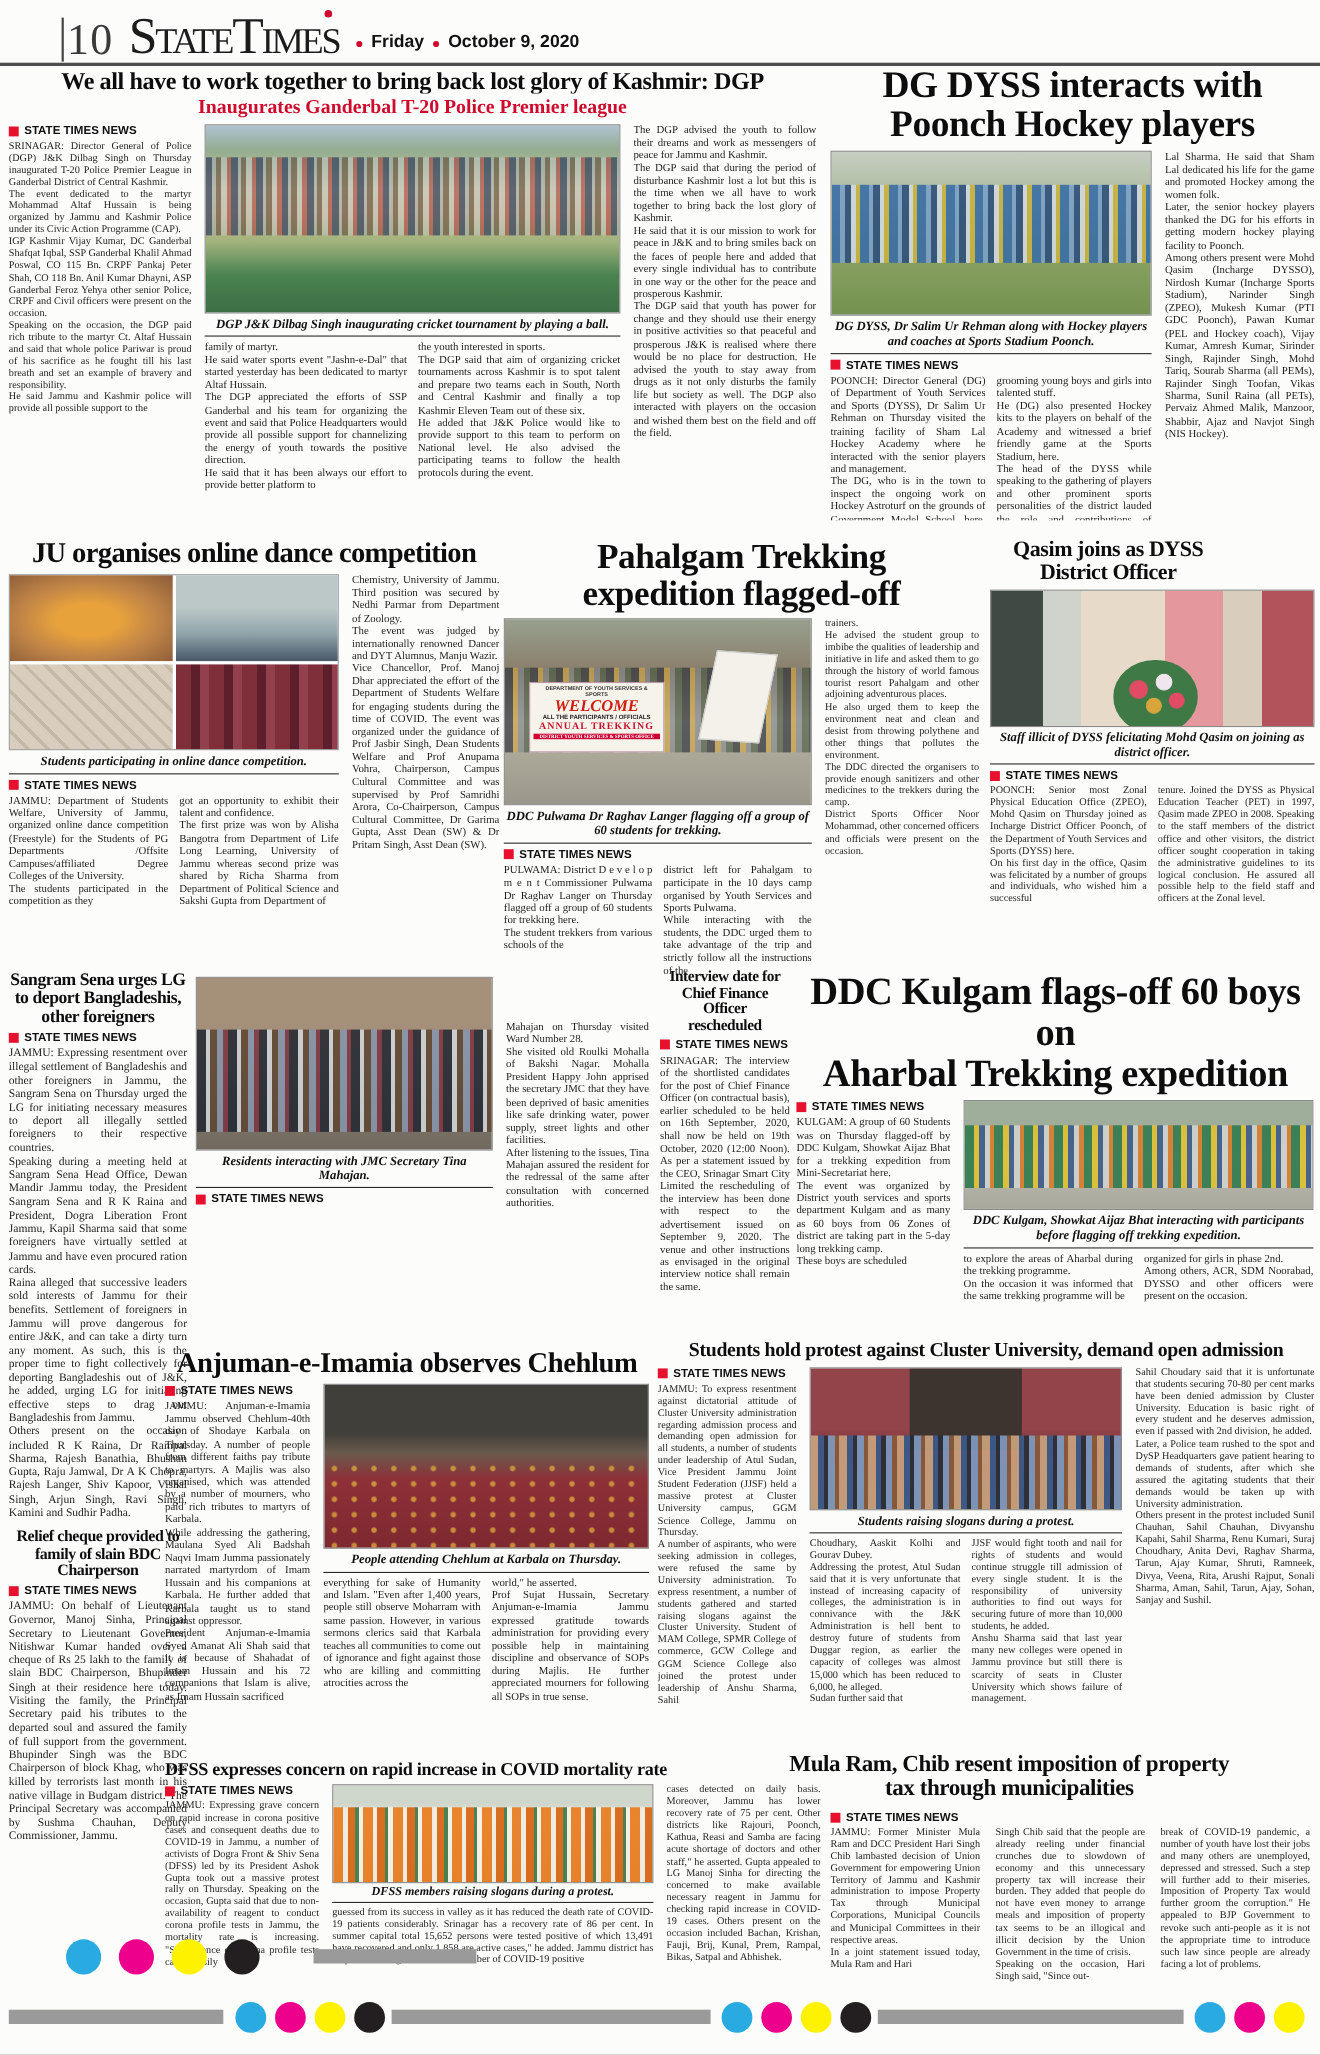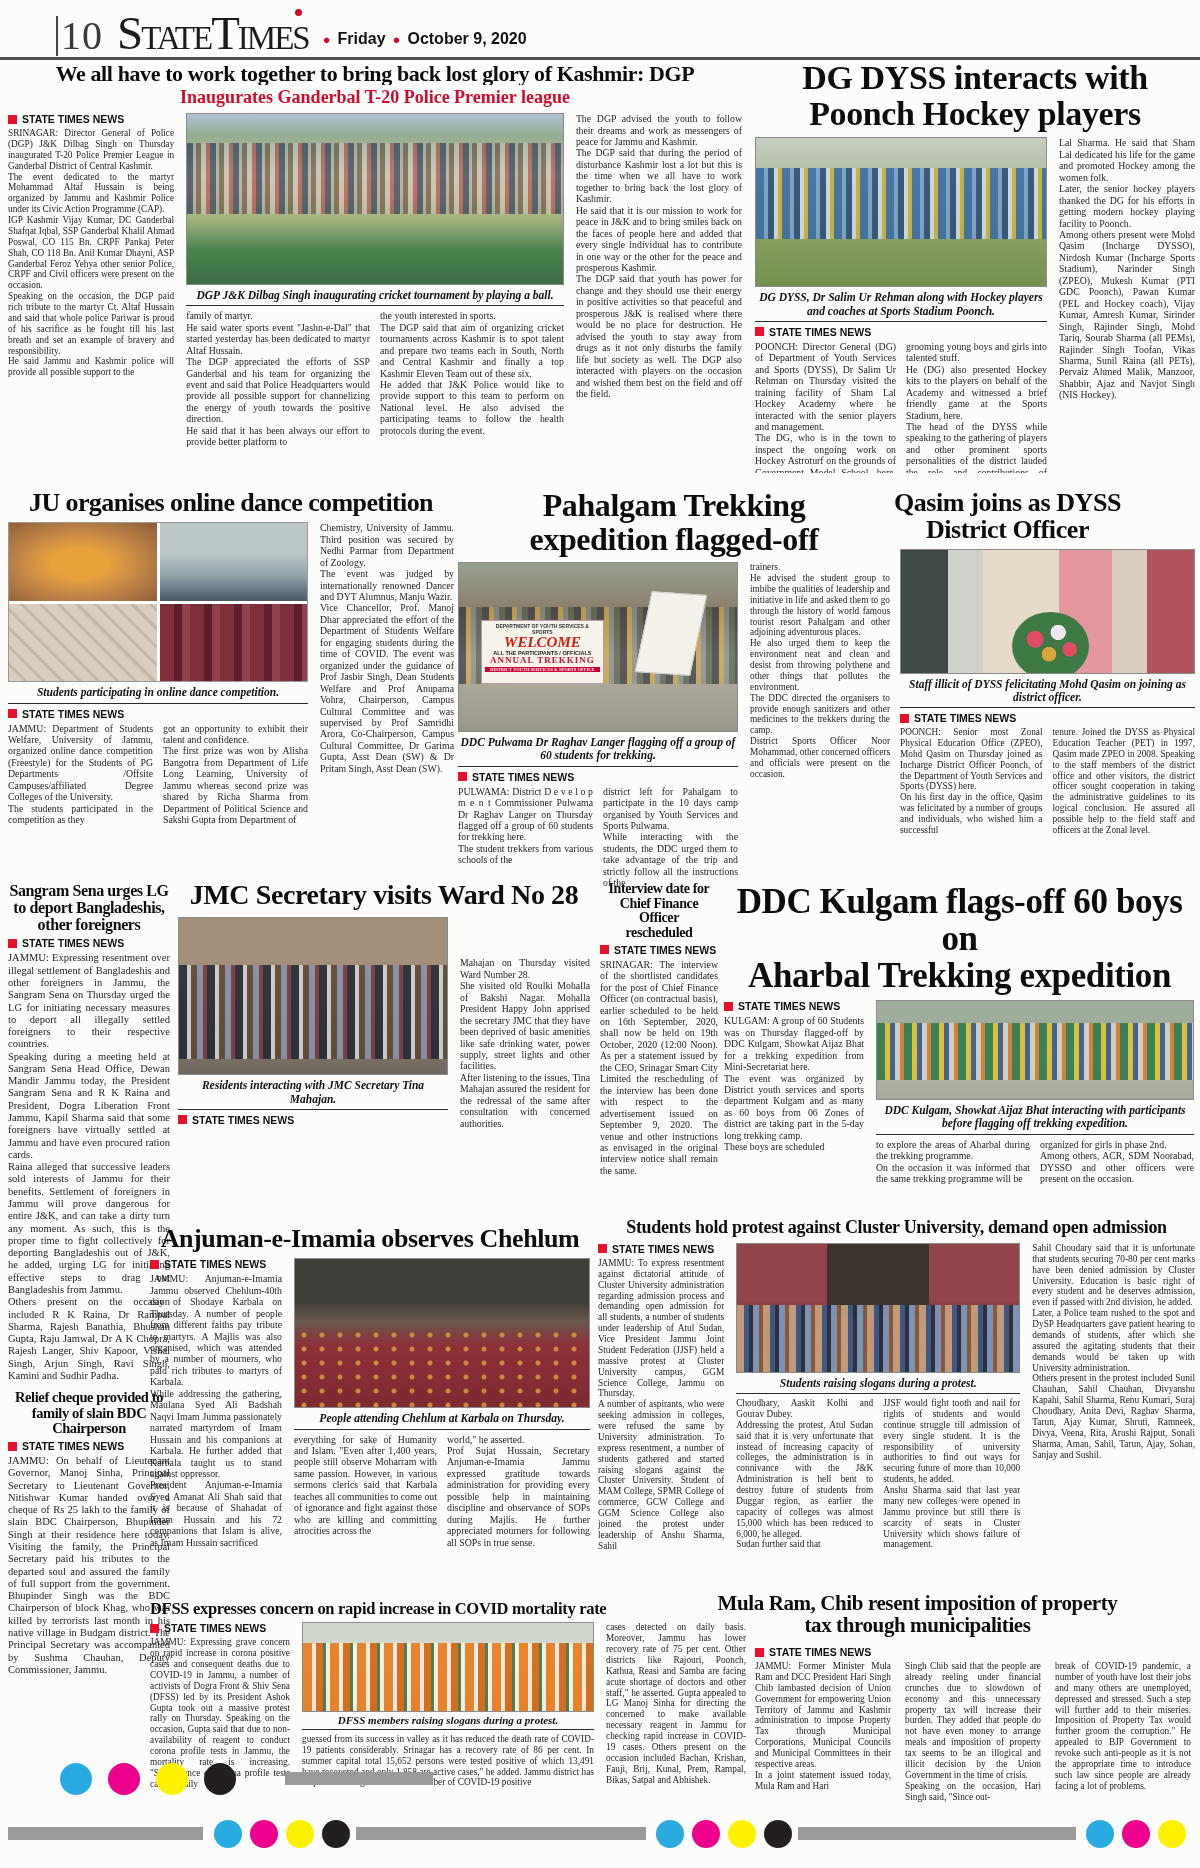--- a/index.html
+++ b/index.html
@@ -239,21 +239,21 @@
         <div class="bt bt-sm" style="height:315px;">trainers.
 He advised the student group to imbibe the qualities of leadership and initiative in life and asked them to go through the history of world famous tourist resort Pahalgam and other adjoining adventurous places.
 He also urged them to keep the environment neat and clean and desist from throwing polythene and other things that pollutes the environment.
 The DDC directed the organisers to provide enough sanitizers and other medicines to the trekkers during the camp.
 District Sports Officer Noor Mohammad, other concerned officers and officials were present on the occasion.</div>
       </div>
     </div>
   </div>
 
   <div class="art" style="left:820px;top:489px;width:375px;height:390px;">
-    <div class="hl" style="font-size:26px;text-align:center;">Qasim joins as DYSS
+    <div class="hl" style="font-size:20px;text-align:center;">Qasim joins as DYSS
 District Officer</div>
     <div style="width:295px;margin-left:80px;margin-top:5px;">
       <div class="photo ph-qas">
           <div class="bouquet"></div>
         </div>
       <div class="cap">Staff illicit of DYSS felicitating Mohd Qasim on joining as district officer.</div>
       <div class="caprule"></div>
       <div class="kicker">
           <span class="ksq"></span>
           <span>STATE TIMES NEWS</span>
@@ -282,21 +282,20 @@
 family of slain BDC
 Chairperson</div>
     <div class="kicker" style="margin-top:4px;">
         <span class="ksq"></span>
         <span>STATE TIMES NEWS</span>
       </div>
     <div class="bt bt-lg" style="height:226px;">JAMMU: On behalf of Lieutenant Governor, Manoj Sinha, Principal Secretary to Lieutenant Governor, Nitishwar Kumar handed over a cheque of Rs 25 lakh to the family of slain BDC Chairperson, Bhupinder Singh at their residence here today. Visiting the family, the Principal Secretary paid his tributes to the departed soul and assured the family of full support from the government. Bhupinder Singh was the BDC Chairperson of block Khag, who was killed by terrorists last month in his native village in Budgam district. The Principal Secretary was accompanied by Sushma Chauhan, Deputy Commissioner, Jammu.</div>
   </div>
 
   <div class="art" style="left:178px;top:880px;width:412px;height:300px;">
-    <div class="hl" style="font-size:28px;white-space:nowrap;">JMC Secretary visits Ward No 28</div>
     <div class="row" style="margin-top:8px;">
       <div style="width:270px;">
         <div class="photo ph-jmc">
             <div class="band"></div>
           </div>
         <div class="cap">Residents interacting with JMC Secretary Tina Mahajan.</div>
         <div class="caprule"></div>
         <div class="kicker">
             <span class="ksq"></span>
             <span>STATE TIMES NEWS</span>

